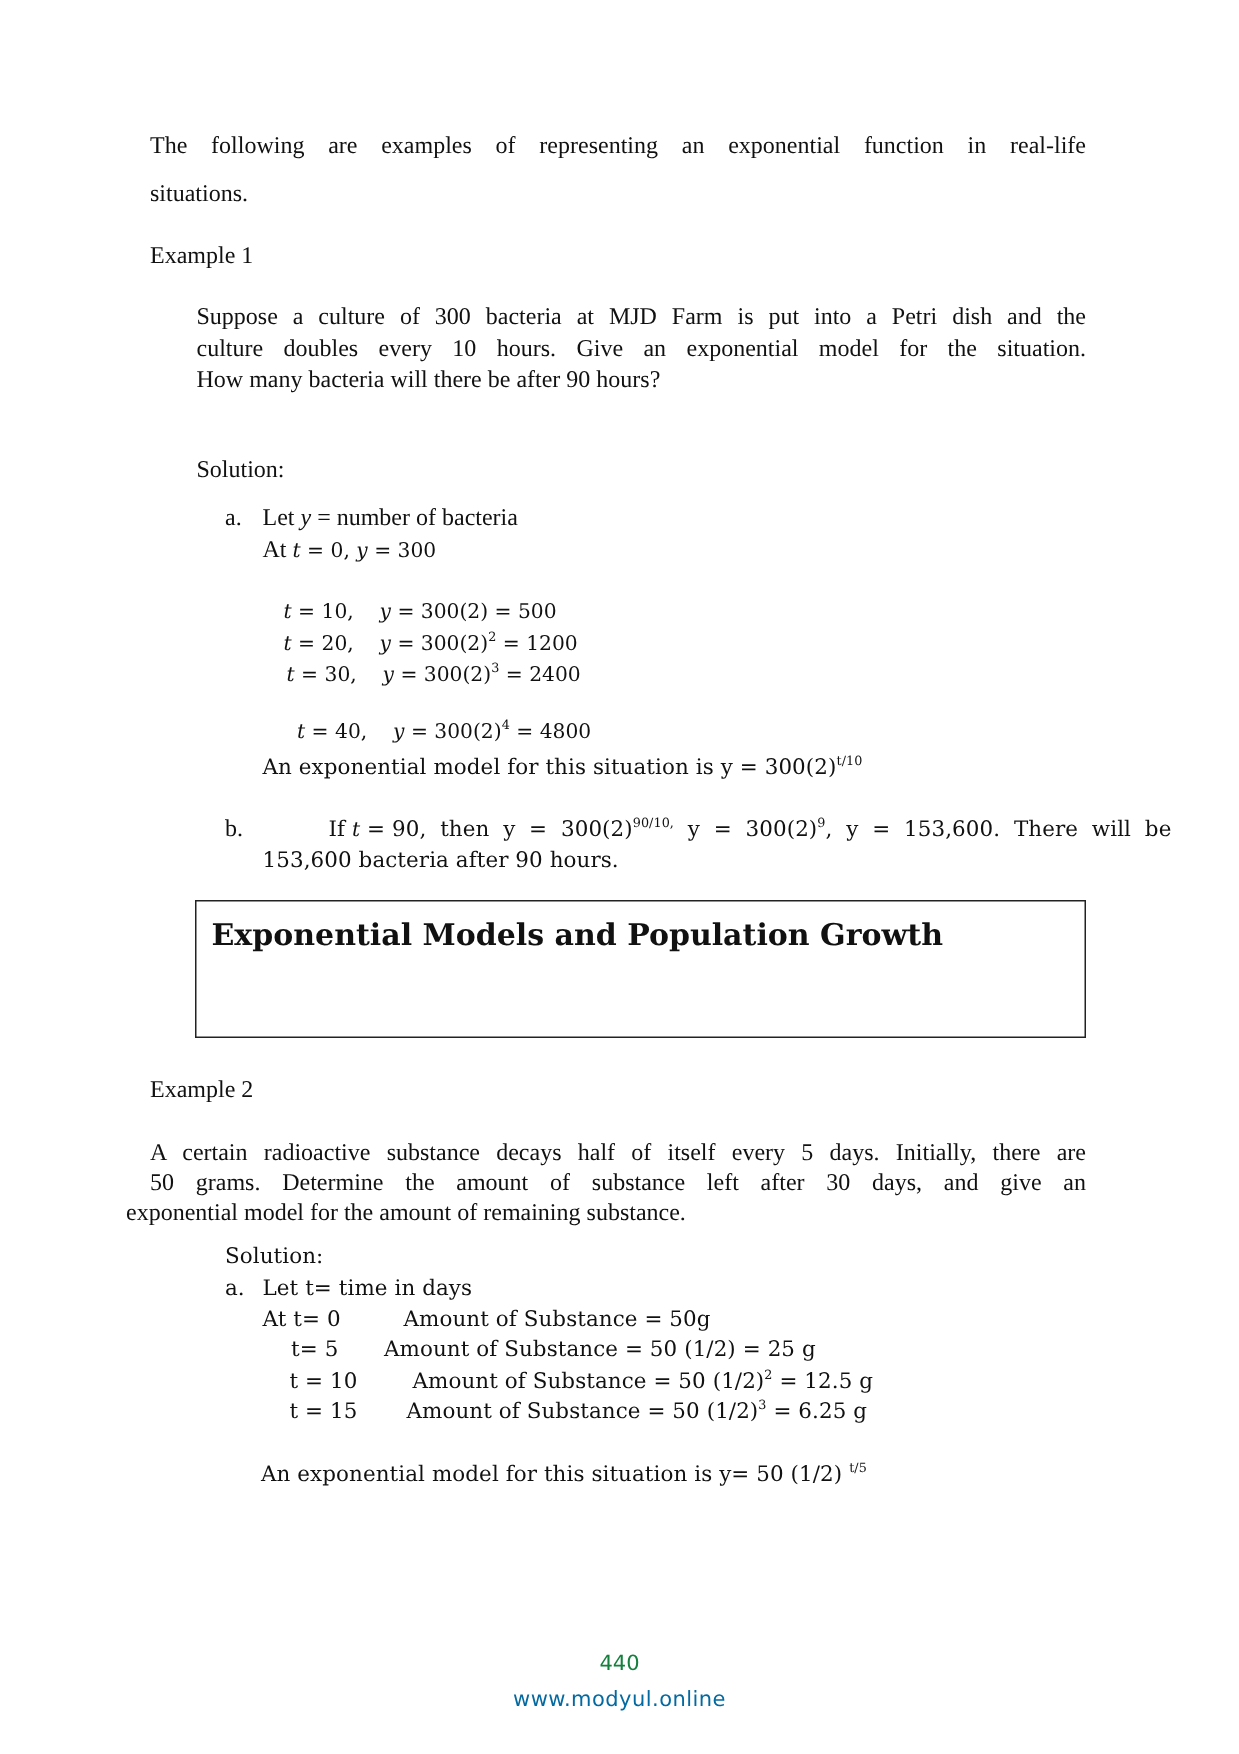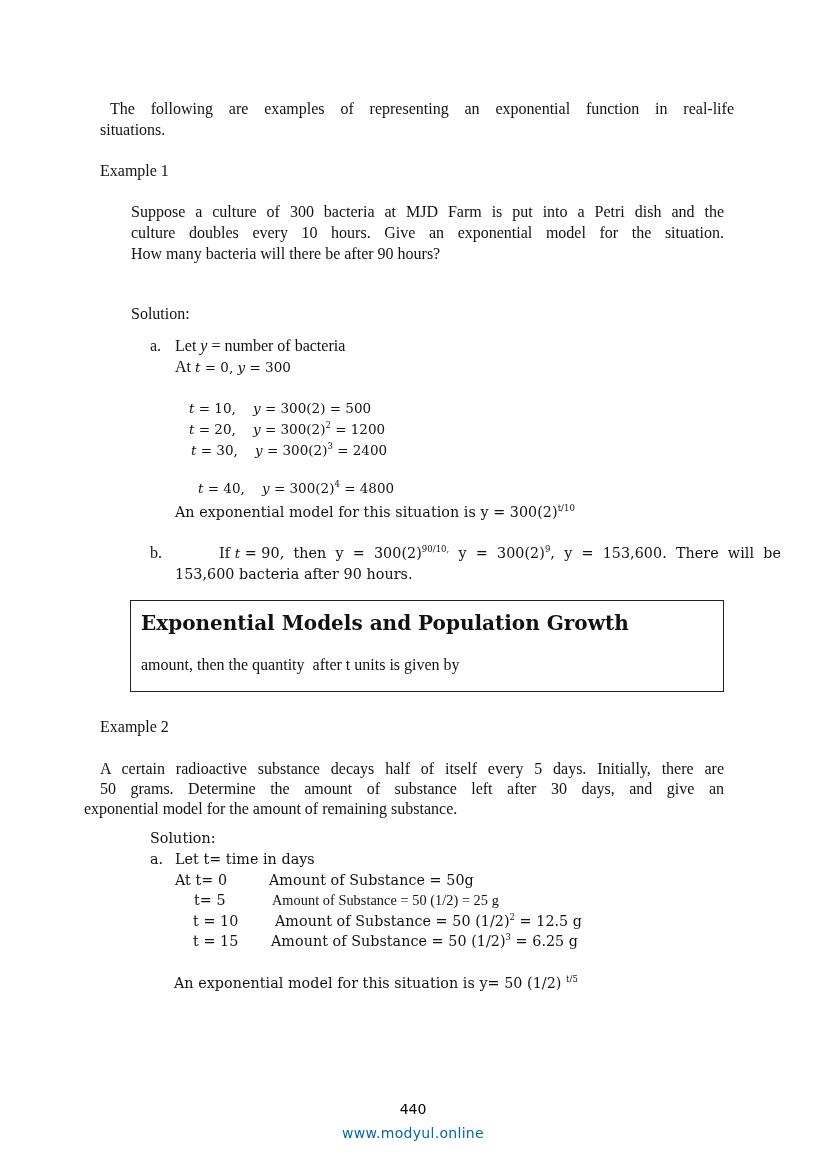--- a/index.html
+++ b/index.html
@@ -32,37 +32,37 @@
       border: 1.3px solid #222;
       box-sizing: border-box;
     }
     .footer-num {
       position: absolute;
       left: 0; width: 826px;
       top: 1101px;
       text-align: center;
       font-family: "DejaVu Sans", sans-serif;
       font-size: 14px;
-      color: #000000;
+      color: #15803d;
     }
     .footer-url {
       position: absolute;
       left: 0; width: 826px;
       top: 1125px;
       text-align: center;
       font-family: "DejaVu Sans", sans-serif;
       font-size: 14px;
       color: #0369a1;
       letter-spacing: 0.3px;
     }
   </style>
 </head>
 <body>
 
-<div class="line serif just" style="left:100px; top:99px; width:624px;margin-left:10px;">The following are examples of representing an exponential function in real-life</div>
+<div class="line serif just" style="left:100px; top:88px; width:624px;">The following are examples of representing an exponential function in real-life</div>
 <div class="line serif" style="left:100px; top:120px;">situations.</div>
 
 <div class="line serif" style="left:100px; top:161px;">Example 1</div>
 
 <div>
   <div class="line serif just" style="left:131px; top:202px; width:593px;">Suppose a culture of 300 bacteria at MJD Farm is put into a Petri dish and the</div>
   <div class="line serif just" style="left:131px; top:223px; width:593px;">culture doubles every 10 hours. Give an exponential model for the situation.</div>
   <div class="line serif" style="left:131px; top:244px;">How many bacteria will there be after 90 hours?</div>
 </div>
 
@@ -80,41 +80,40 @@
 </div>
 
 <div class="line bookman" style="left:175px; top:502px;"><span>An exponential model for this situation is y = 300(2)</span><sup>t/10</sup></div>
 
 <div class="line serif" style="left:150px; top:543px;">b.</div>
 <div class="line bookman" style="left:175px; top:543px; width:549px; white-space:pre;margin-left:44px;"><span>If </span><i class="math">t</i><span> = 90,  then  y  =  300(2)</span><sup>90/10,</sup><span>  y  =  300(2)</span><sup>9</sup><span>,  y  =  153,600.  There  will  be</span></div>
 <div class="line bookman" style="left:175px; top:564px;">153,600 bacteria after 90 hours.</div>
 
 <div class="box">
   <div class="line" style="left:10px; top:12px; font-family:'DejaVu Serif', serif; font-weight:bold; font-size:20px;">Exponential Models and Population Growth</div>
-  <div class="line serif" style="left:10px; top:54px; white-space:pre;">amount, then the quantity  after t units is given by</div>
 </div>
 
 <div class="line serif" style="left:100px; top:717px;">Example 2</div>
 
 <div>
   <div class="line serif just" style="left:100px; top:759px; width:624px;">A certain radioactive substance decays half of itself every 5 days. Initially, there are</div>
   <div class="line serif just" style="left:100px; top:779px; width:624px;">50 grams. Determine the amount of substance left after 30 days, and give an</div>
   <div class="line serif" style="left:84px; top:799px;">exponential model for the amount of remaining substance.</div>
 </div>
 
 <div class="line bookman" style="left:150px; top:828px;">Solution:</div>
 <div class="line bookman" style="left:150px; top:849px;">a.</div>
 <div class="line bookman" style="left:175px; top:849px;">Let t= time in days</div>
 
 <div>
   <div class="line bookman" style="left:175px; top:870px;">At t= 0</div>
   <div class="line bookman" style="left:269px; top:870px;"><span>Amount of Substance = 50g</span></div>
 
   <div class="line bookman" style="left:194px; top:890px;">t= 5</div>
-  <div class="line bookman" style="left:272px; top:890px;font-family:Liberation Serif, serif;"><span>Amount of Substance = 50 (1/2) = 25 g</span></div>
+  <div class="line bookman" style="left:256px; top:890px;"><span>Amount of Substance = 50 (1/2) = 25 g</span></div>
 
   <div class="line bookman" style="left:193px; top:911px;">t = 10</div>
   <div class="line bookman" style="left:275px; top:911px;"><span>Amount of Substance = 50 (1/2)</span><sup>2</sup><span> = 12.5 g</span></div>
 
   <div class="line bookman" style="left:193px; top:931px;">t = 15</div>
   <div class="line bookman" style="left:271px; top:931px;"><span>Amount of Substance = 50 (1/2)</span><sup>3</sup><span> = 6.25 g</span></div>
 </div>
 
 <div class="line bookman" style="left:174px; top:973px; white-space:pre;"><span>An exponential model for this situation is y= 50 (1/2) </span><sup>t/5</sup></div>
 

